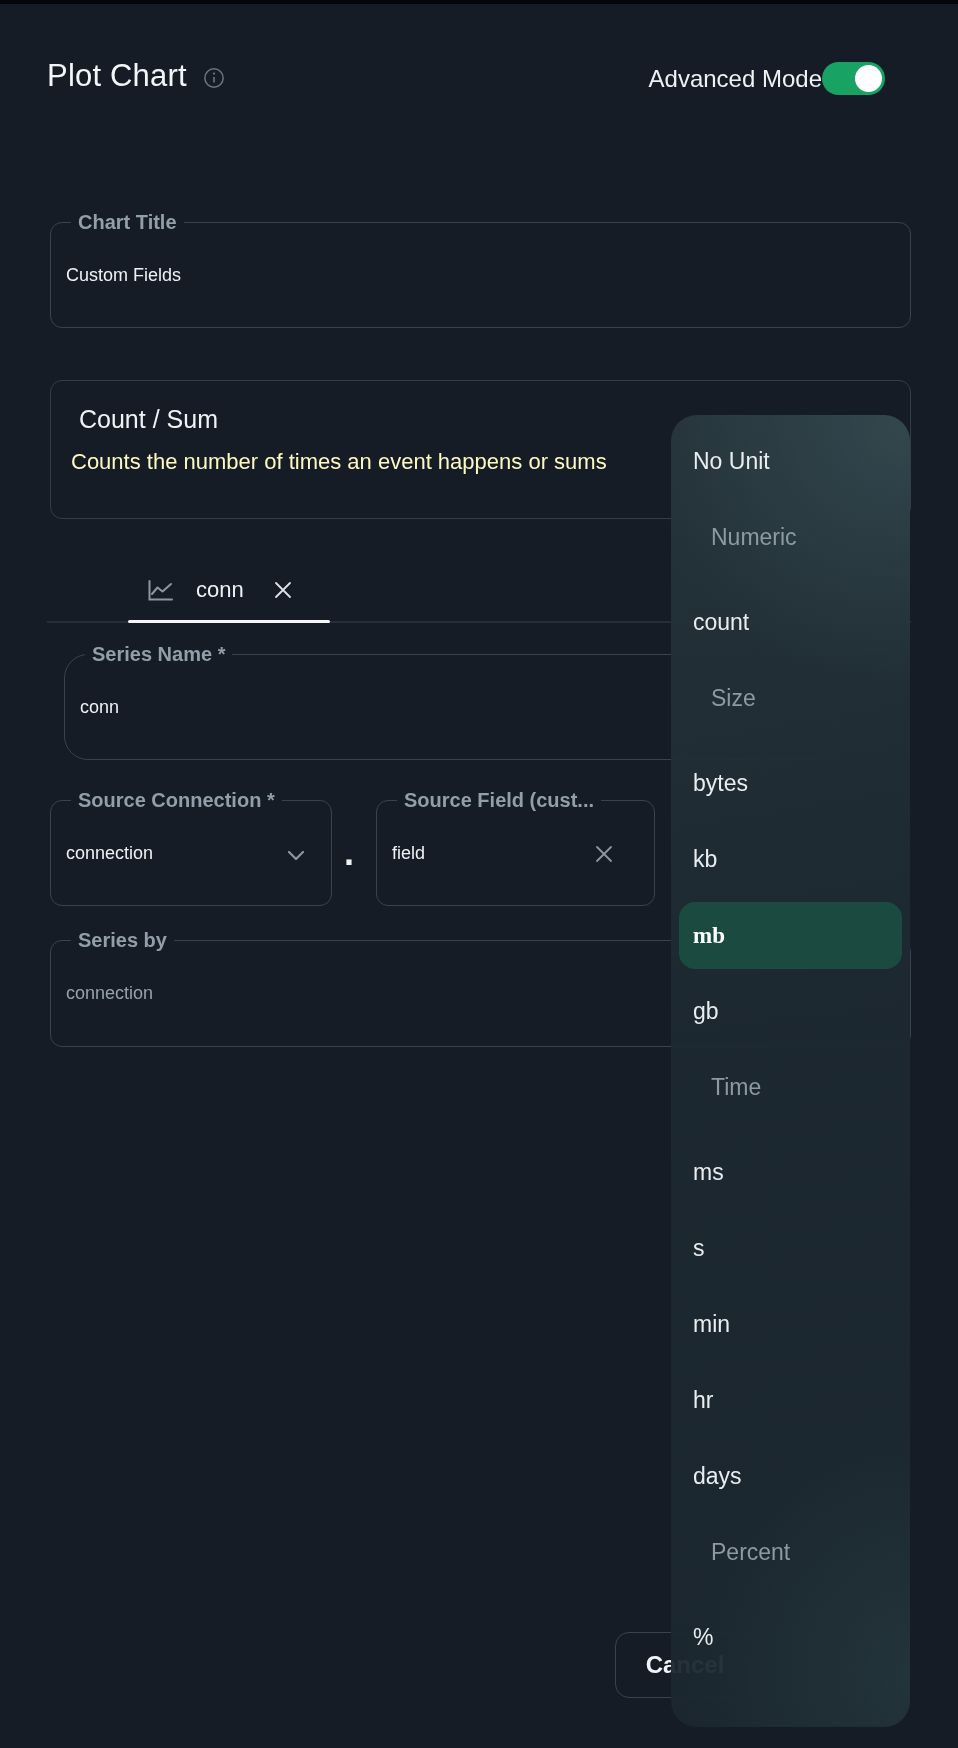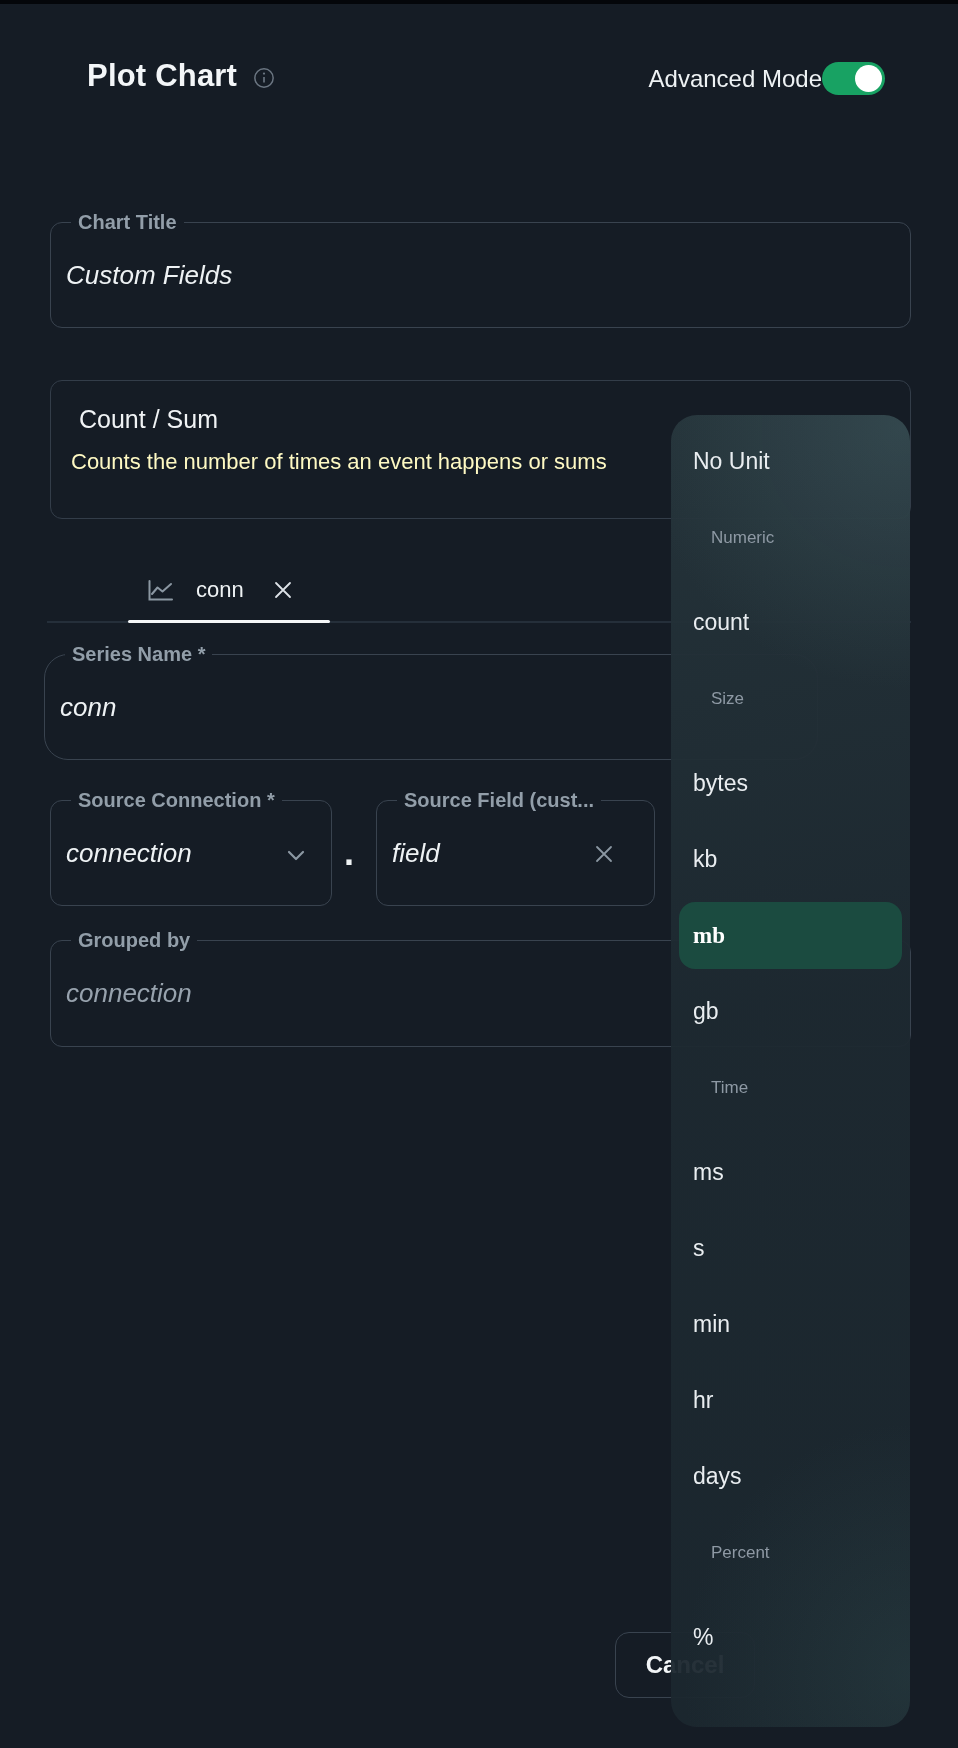--- a/index.html
+++ b/index.html
@@ -8,35 +8,35 @@
     position:relative;
     background:#151c25;
     font-family:"Liberation Sans", sans-serif;
     overflow:hidden;
     color:#eef2f4;
   }
   .topbar { position:absolute; top:0; left:0; width:958px; height:4px; background:#04060a; }
 
   
   .title-row { position:absolute; left:47px; top:58px; display:flex; align-items:center; gap:16px; }
-  .page-title { font-size:31px; font-weight:700; color:#f3f6f8; letter-spacing:.2px;margin-left:40px; }
+  .page-title { font-size:31px; font-weight:400; color:#f3f6f8; letter-spacing:.2px; }
   .info-ic { width:22px; height:22px; margin-top:4px; }
   .adv-row { position:absolute; top:62px; right:73px; display:flex; align-items:center; }
   .adv-label { font-size:24px; color:#eef2f4; }
   .toggle { position:relative; width:63px; height:33px; border-radius:17px; cursor:pointer; }
   .toggle .knob { position:absolute; top:3px; right:3px; width:27px; height:27px; border-radius:50%; background:#ffffff; }
 
   
   .ofield { position:absolute; border:1.5px solid #39434f; border-radius:12px; display:flex; align-items:center; padding-left:15px; }
   .flabel { position:absolute; top:-12px; left:20px; background:#151c25; padding:0 7px; font-size:20px; font-weight:600; color:#929ea9; white-space:nowrap; }
-  .fvalue { font-size:26px; color:#eef2f4; white-space:nowrap;font-style:italic; }
+  .fvalue { font-size:18px; color:#eef2f4; white-space:nowrap; }
   .fvalue.dim { color:#97a2ad; }
 
   .f-chart-title { left:50px; top:222px; width:861px; height:106px; }
-  .f-series     { left:44px; top:654px; width:774px; height:106px;border-radius:24px; }
+  .f-series     { left:64px; top:654px; width:774px; height:106px;border-radius:24px; }
   .f-srcconn    { left:50px; top:800px; width:282px; height:106px; }
   .f-srcfield   { left:376px; top:800px; width:279px; height:106px; }
   .f-grouped    { left:50px; top:940px; width:861px; height:107px; }
 
   .chevron { position:absolute; right:22px; top:41px; width:26px; height:26px; }
   .clear-x { position:absolute; right:38px; top:41px; width:24px; height:24px; }
 
   .dot-sep { position:absolute; left:344px; top:832px; font-size:36px; font-weight:700; color:#eef2f4; }
 
   
@@ -64,21 +64,21 @@
       radial-gradient(380px 420px at 100% 96%, rgba(62,98,98,0.22), rgba(62,98,98,0) 60%),
       linear-gradient(170deg, rgba(38,52,59,0.96) 0%, rgba(30,41,49,0.955) 45%, rgba(28,39,47,0.955) 100%);
   }
   .menu-item {
     height:67px; margin:0 8px 9px; padding:0 14px; border-radius:16px;
     display:flex; align-items:center; font-size:23px; color:#e9edf0; cursor:pointer; white-space:nowrap;
   }
   .menu-item.selected { background:#1b4b40; color:#ffffff; font-weight:700;font-family:Liberation Serif, serif; }
   .menu-header {
     height:67px; margin:9px 8px 18px; padding:0 32px;
-    display:flex; align-items:center; font-size:17px; color:#8e99a4; white-space:nowrap;
+    display:flex; align-items:center; font-size:23px; color:#8e99a4; white-space:nowrap;
   }
 </style>
 </head>
 <body>
 
 <div class="topbar"></div>
 
 <div class="title-row">
   <div class="page-title">Plot Chart</div>
   <svg class="info-ic" viewBox="0 0 24 24" fill="none">
@@ -134,21 +134,21 @@
 
 <div class="ofield f-srcfield">
   <span class="flabel">Source Field (cust...</span>
   <span class="fvalue">field</span>
   <svg class="clear-x" viewBox="0 0 24 24" fill="none">
     <path d="M5 5 L19 19 M19 5 L5 19" stroke="#8b97a2" stroke-width="1.8" stroke-linecap="round"></path>
   </svg>
 </div>
 
 <div class="ofield f-grouped">
-  <span class="flabel">Grouped by</span>
+  <span class="flabel">Series by</span>
   <span class="fvalue dim">connection</span>
 </div>
 
 <button class="cancel-btn">Cancel</button>
 
 <div class="menu" id="unit-menu">
     <div class="menu-item">No Unit</div>
     <div class="menu-header">Numeric</div>
     <div class="menu-item">count</div>
     <div class="menu-header">Size</div>

